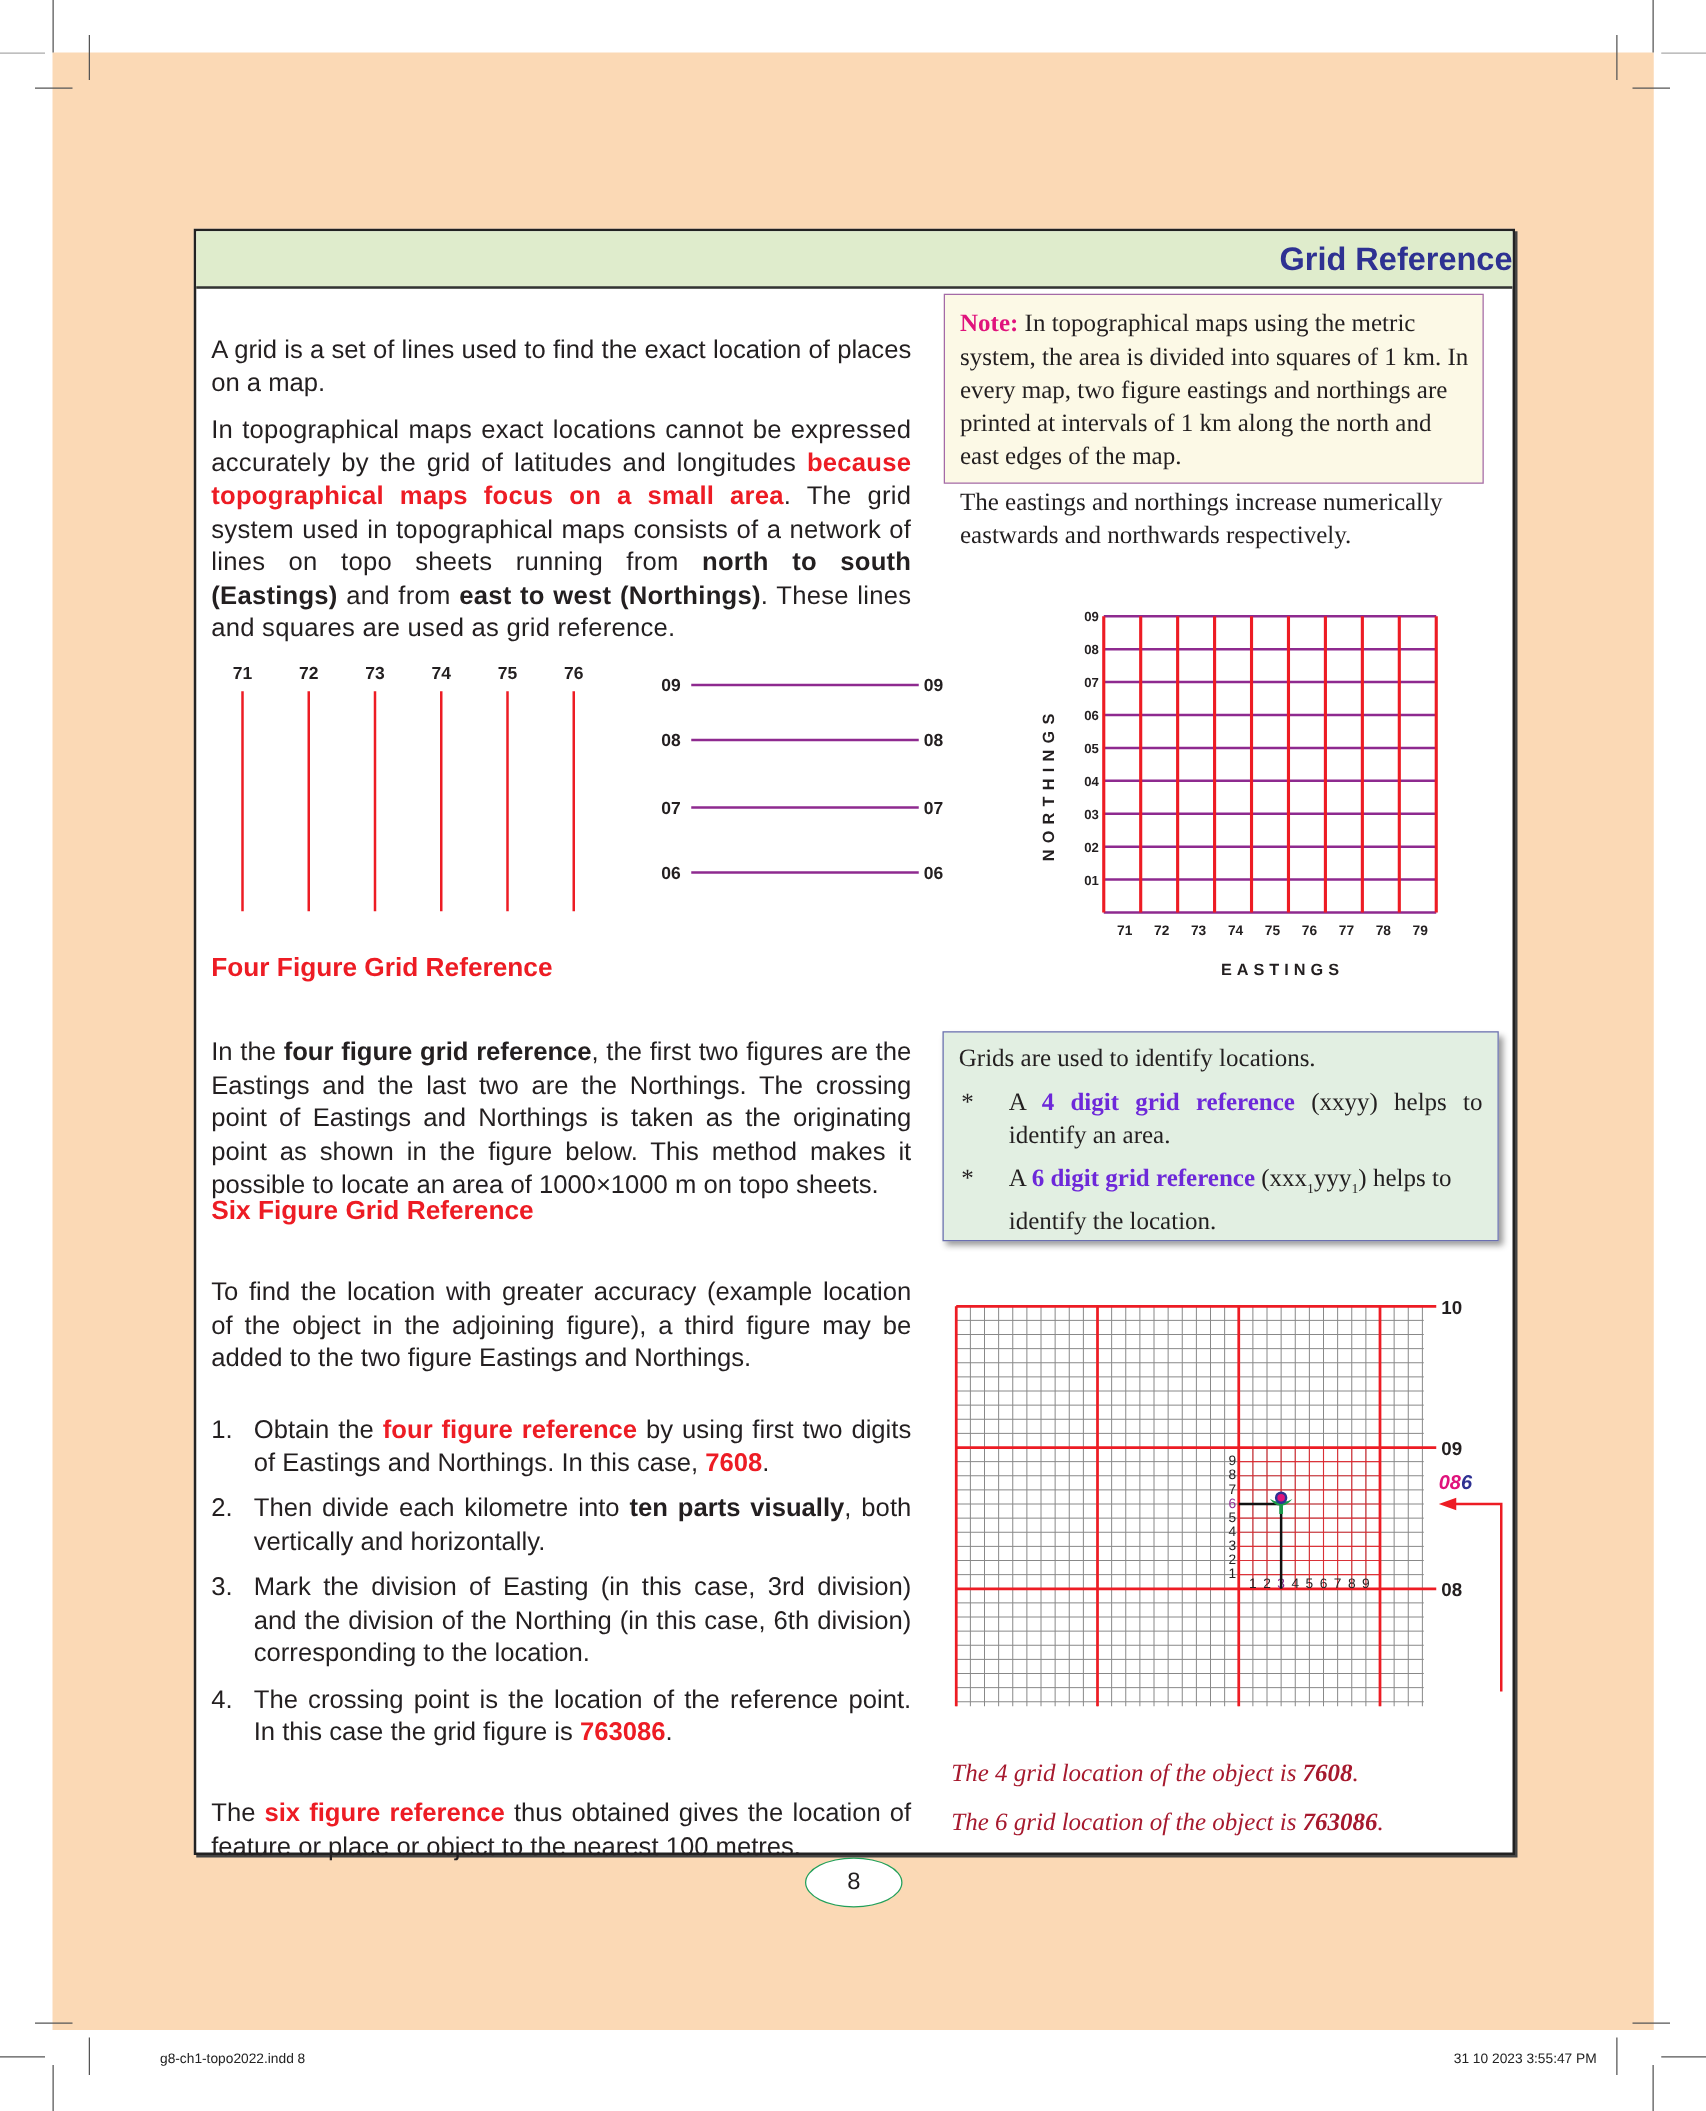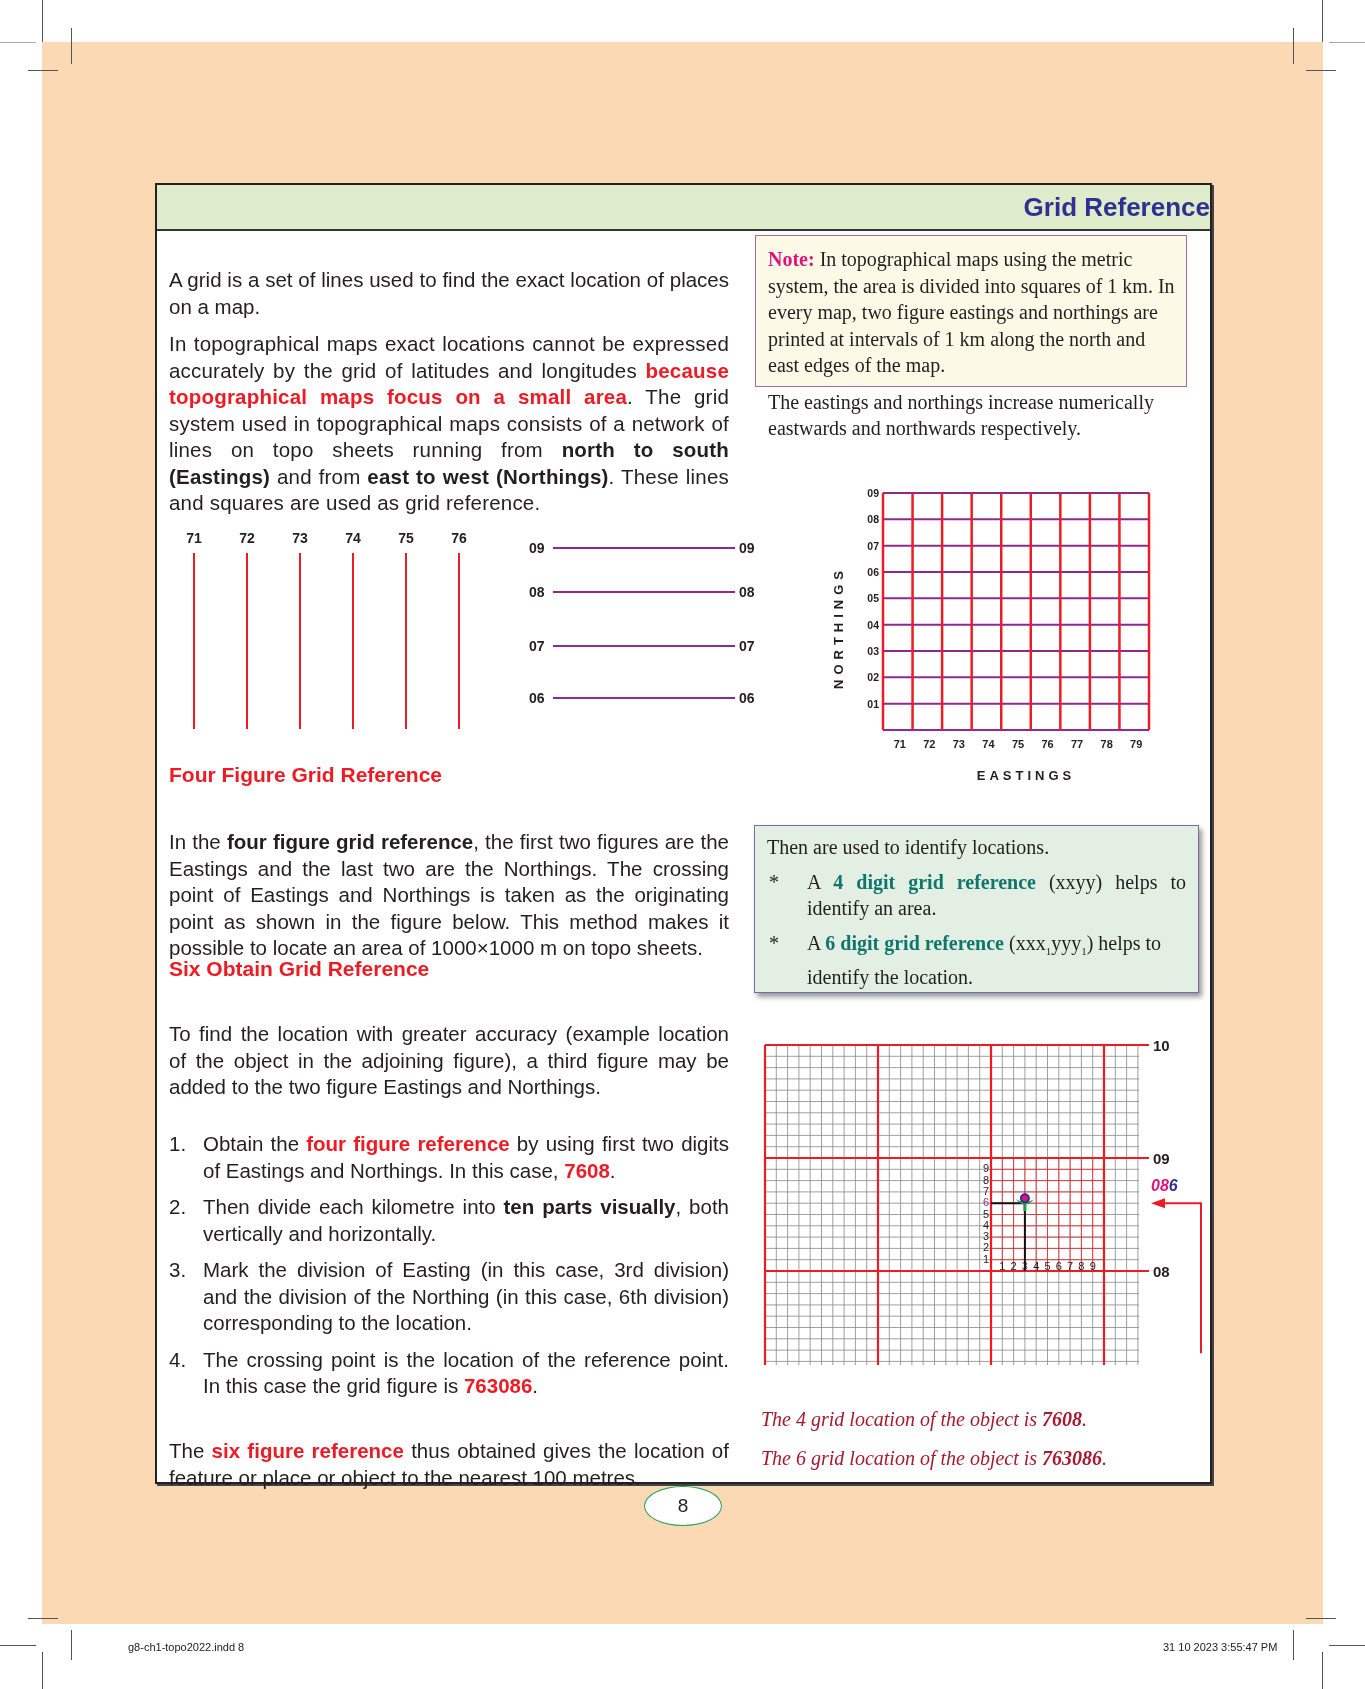--- a/index.html
+++ b/index.html
@@ -10,21 +10,21 @@
   .title-bar{position:absolute;left:0;top:0;right:0;height:44px;background:#dfeccc;border-bottom:2px solid #333;text-align:right;}
   .title-bar span{font-weight:bold;font-size:26px;color:#2e3192;line-height:44px;}
   .txt{position:absolute;font-size:20.5px;line-height:26.5px;text-align:justify;margin-top:28px;}
   .red{color:#ed1c24;font-weight:bold;}
   .b{font-weight:bold;}
   .h{position:absolute;font-size:21px;font-weight:bold;color:#ed1c24;}
   .note{position:absolute;left:598px;top:50px;width:432px;height:152px;background:#fcf9e6;border:1px solid #a46aa8;padding:10px 10px 0 12px;box-sizing:border-box;font-family:"Liberation Serif",serif;font-size:20px;line-height:26.5px;color:#231f20;}
   .note .lbl{color:#e0137c;font-weight:bold;}
   .note p{margin:0 0 10px 0;}
   .greenbox{position:absolute;left:597px;top:640px;width:445px;height:168px;background:#e2efe2;border:1px solid #6b6fb1;box-shadow:3px 4px 5px #999;padding:8px 12px 0 12px;box-sizing:border-box;font-family:"Liberation Serif",serif;font-size:20px;line-height:26px;}
-  .greenbox .mag{color:#0f766e;font-weight:bold;}
+  .greenbox .mag{color:#6d28d9;font-weight:bold;}
   .greenbox .bul{display:flex;margin-top:9px;}
   .greenbox .star{width:38px;flex:none;padding-left:2px;}
   .list .item{display:flex;margin-bottom:10px;}
   .list .num{width:34px;flex:none;}
   .cap{position:absolute;font-family:"Liberation Serif",serif;font-style:italic;font-size:20px;color:#a6192e;text-align:center;}
   .cap b{font-weight:bold;}
   .pageno{position:absolute;left:644px;top:1486px;width:76px;height:38px;border:1.5px solid #22a05a;border-radius:50%;background:#fff;text-align:center;line-height:38px;font-size:19px;}
   .slug{position:absolute;font-size:11px;color:#222;}
   svg text{font-family:"Liberation Sans",sans-serif;}
 </style>
@@ -145,32 +145,32 @@
         <text x="201" y="295" text-anchor="middle" font-size="13" font-weight="bold" letter-spacing="4" fill="#231f20">EASTINGS</text>
       </g>
   </svg>
 
   <div class="h" style="left:12px;top:578px;">Four Figure Grid Reference</div>
   <div class="txt" style="left:12px;top:616px;width:560px;">
     <span>In the </span><span class="b">four figure grid reference</span><span>, the first two figures are the Eastings and the last two are the Northings. The crossing point of Eastings and Northings is taken as the originating point as shown in the figure below. This method makes it possible to locate an area of 1000×1000 m on topo sheets.</span>
   </div>
 
   <div class="greenbox">
-    <div>Then are used to identify locations.</div>
+    <div>Grids are used to identify locations.</div>
     <div class="bul">
       <span class="star">*</span>
       <span style="text-align:justify;"><span>A </span><span class="mag">4 digit grid reference</span><span> (xxyy) helps to identify an area.</span></span>
     </div>
     <div class="bul">
       <span class="star">*</span>
       <span><span>A  </span><span class="mag">6 digit grid reference</span><span> (xxx</span><sub style="font-size:11px">1</sub><span>yyy</span><sub style="font-size:11px">1</sub><span>) helps to identify the location.</span></span>
     </div>
   </div>
 
-  <div class="h" style="left:12px;top:772px;">Six Obtain Grid Reference</div>
+  <div class="h" style="left:12px;top:772px;">Six Figure Grid Reference</div>
   <div class="txt" style="left:12px;top:808px;width:560px;">To find the location with greater accuracy (example location of the object in the adjoining figure), a third figure may be added to the two figure Eastings and Northings.</div>
 
   <div class="txt list" style="left:12px;top:918px;width:560px;">
     <div class="item">
       <span class="num">1.</span>
       <span><span>Obtain the </span><span class="red">four figure reference</span><span> by using first two digits of Eastings and Northings. In this case, </span><span class="red">7608</span><span>.</span></span>
     </div>
     <div class="item">
       <span class="num">2.</span>
       <span><span>Then divide each kilometre into </span><span class="b">ten parts visually</span><span>, both vertically and horizontally.</span></span>

